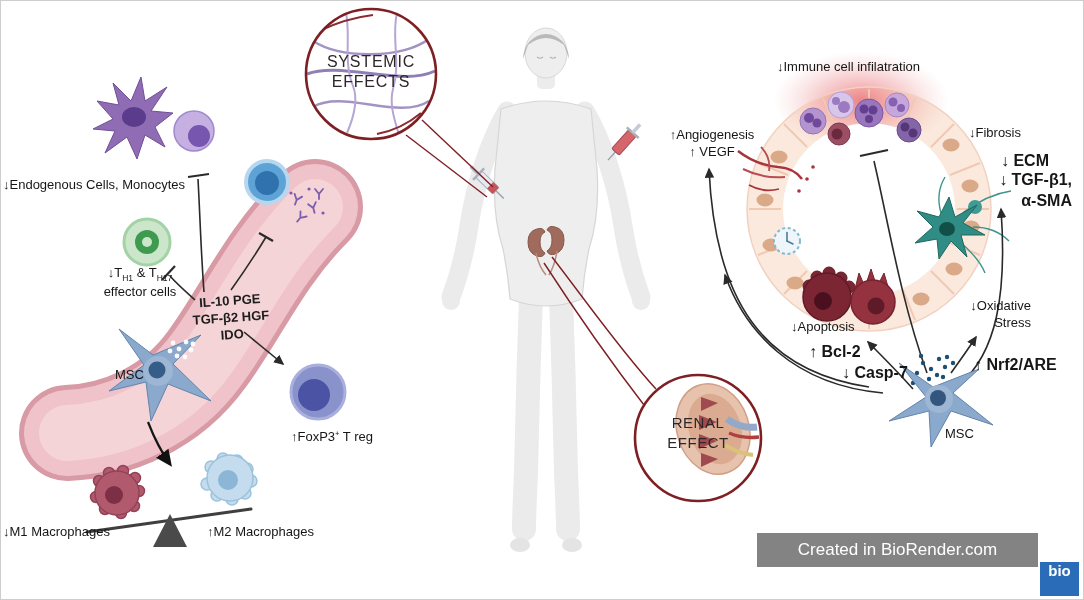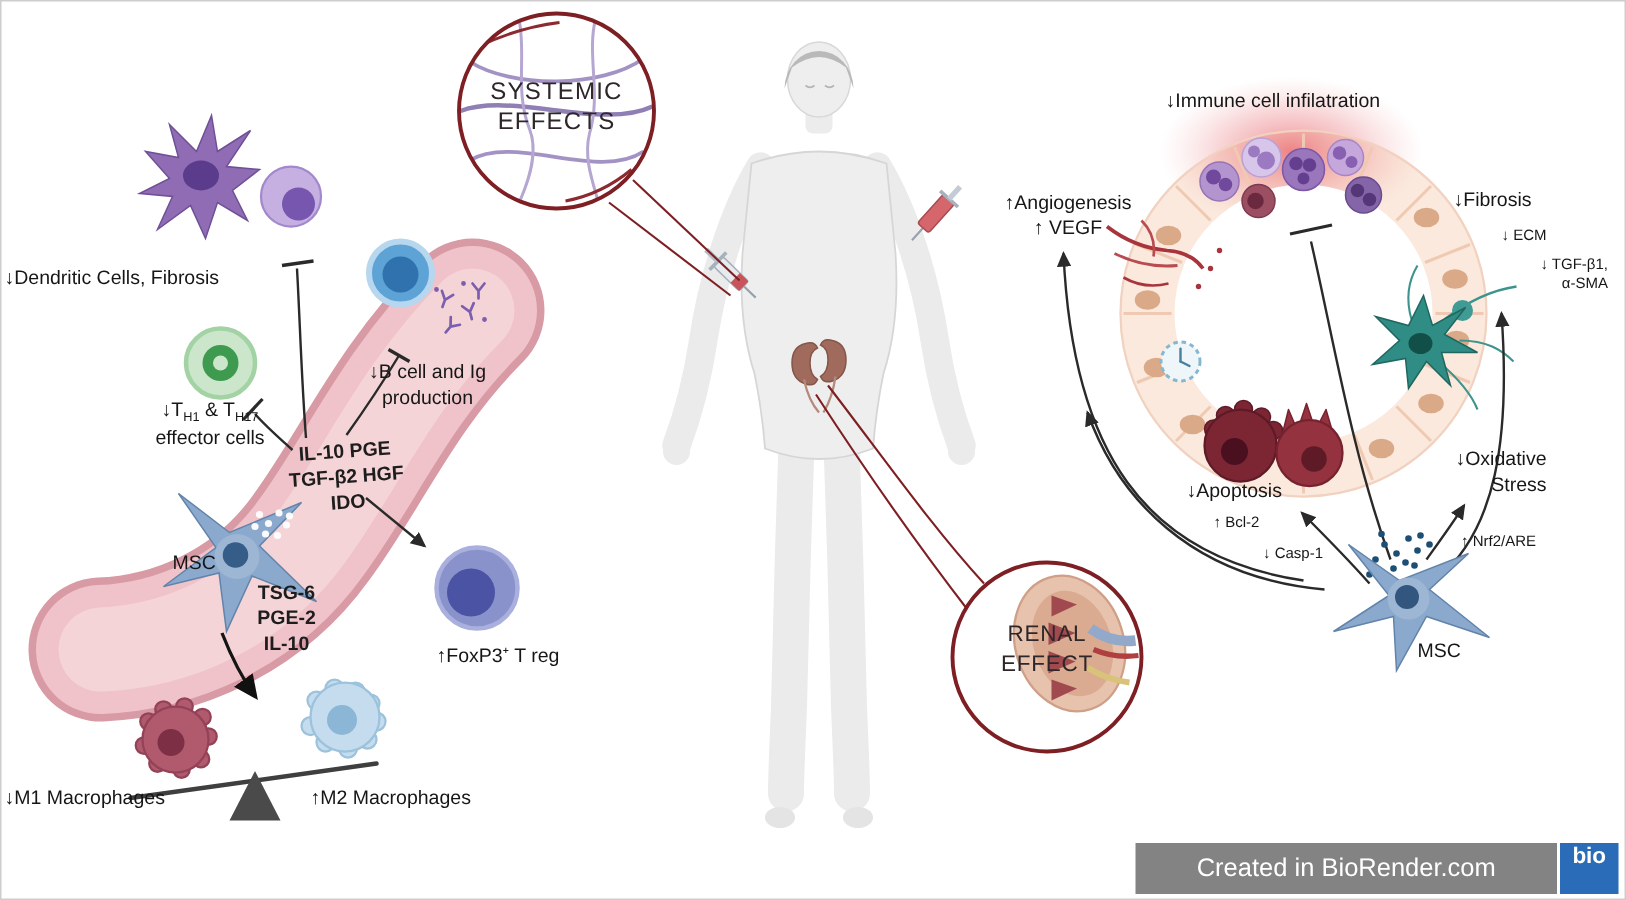--- a/index.html
+++ b/index.html
@@ -3,25 +3,25 @@
 <meta charset="utf-8">
 <style>
   *{margin:0;padding:0;box-sizing:border-box}
   html,body{background:#fff}
   body{font-family:"Liberation Sans",sans-serif}
   .stage{position:relative;width:1084px;height:600px;background:#ffffff;border:1px solid #cdcdcd;overflow:hidden}
   .art{position:absolute;left:0;top:0}
   .lbl{position:absolute;font-size:13px;color:#161616;white-space:pre-line;line-height:1.3}
   .bold{font-weight:400}
   .mol{font-weight:700;color:#1d1d1d}
-  .xs{font-size:10px;font-weight:400}
+  .xs{font-size:16px;font-weight:700}
   .circle-label{font-size:16px;letter-spacing:.8px;color:#2e2629;text-align:center;line-height:1.25}
   .renal-label{font-size:15px;letter-spacing:.5px;color:#2e2629;text-align:center;line-height:1.3}
   sub.sb{font-size:8.5px}
-  .badge-bar{position:absolute;left:756px;top:561px;width:281px;height:34px;background:#838383;color:#ffffff;
+  .badge-bar{position:absolute;left:756px;top:532px;width:281px;height:34px;background:#838383;color:#ffffff;
     font-size:17px;display:flex;align-items:center;justify-content:center;white-space:pre}
   .badge-logo{position:absolute;left:1039px;top:561px;width:39px;height:34px;background:#2b6cb8;color:#fff;
     font-weight:700;font-size:15px;display:flex;align-items:flex-start;justify-content:center}
 </style>
 </head>
 <body>
 
 <div class="stage">
 
 <svg class="art" width="1084" height="600" viewBox="0 0 1084 600">
@@ -332,52 +332,47 @@
       <circle cx="952" cy="362" r="2.2"></circle>
           <circle cx="920" cy="355" r="2.2"></circle>
           <circle cx="942" cy="376" r="2.2"></circle>
     </g>
     <path d="M898,362 L932,386 L978,368 L952,392 L992,424 L950,410 L930,446 L928,410 L888,420 L925,396 Z" fill="#8aa9cd" stroke="#6284ab" stroke-width="1"></path>
     <circle cx="938" cy="398" r="14" fill="#9cb6d4"></circle>
     <circle cx="937" cy="397" r="8" fill="#33567e"></circle>
   </g>
 </svg>
 
-<div class="lbl" style="left:2px;top:176px">↓Dendritic Cells, Fibrosis</div>
-<div class="lbl" style="left:230px;top:239px;width:108px;text-align:center">↓B cell and Ig
-production</div>
+<div class="lbl" style="left:2px;top:176px">↓Endogenous Cells, Monocytes</div>
 
 <div class="lbl" style="left:70px;top:264px;width:138px;text-align:center"><span>↓T</span><sub class="sb">H1</sub><span> &amp; T</span><sub class="sb">H17</sub><br><span>effector cells</span></div>
 
 <div class="lbl mol" style="left:184px;top:292px;width:92px;text-align:center;transform:rotate(-4deg)">IL-10  PGE
 TGF-β2  HGF
 IDO</div>
 <div class="lbl" style="left:114px;top:366px">MSC</div>
-<div class="lbl mol" style="left:156px;top:386px;width:68px;text-align:center">TSG-6
-PGE-2
-IL-10</div>
 <div class="lbl" style="left:290px;top:428px">↑FoxP3⁺ T reg</div>
 <div class="lbl" style="left:2px;top:523px">↓M1 Macrophages</div>
 <div class="lbl" style="left:206px;top:523px">↑M2 Macrophages</div>
 
 <div class="lbl renal-label" style="left:637px;top:412px;width:120px">RENAL
 EFFECT</div>
 <div class="lbl circle-label" style="left:302px;top:51px;width:136px">SYSTEMIC
 EFFECTS</div>
 
 <div class="lbl" style="left:776px;top:58px">↓Immune cell infilatration</div>
 <div class="lbl" style="left:652px;top:126px;width:118px;text-align:center">↑Angiogenesis
 ↑ VEGF</div>
 <div class="lbl" style="left:968px;top:124px">↓Fibrosis</div>
 <div class="lbl xs" style="left:1000px;top:150px">↓ ECM</div>
 <div class="lbl xs" style="left:993px;top:169px;width:78px;text-align:right">↓ TGF-β1,
 α-SMA</div>
 <div class="lbl" style="left:790px;top:318px">↓Apoptosis</div>
 <div class="lbl xs" style="left:808px;top:341px">↑ Bcl-2</div>
-<div class="lbl xs" style="left:841px;top:362px">↓ Casp-1</div>
+<div class="lbl xs" style="left:841px;top:362px">↓ Casp-7</div>
 <div class="lbl" style="left:946px;top:297px;width:84px;text-align:right">↓Oxidative
 Stress</div>
 <div class="lbl xs" style="left:973px;top:354px">↑ Nrf2/ARE</div>
 <div class="lbl" style="left:944px;top:425px">MSC</div>
 
 <div class="badge-bar"><span>Created in </span><span class="bold">BioRender.com</span></div>
 <div class="badge-logo">
       <span>bio</span>
     </div>
 

